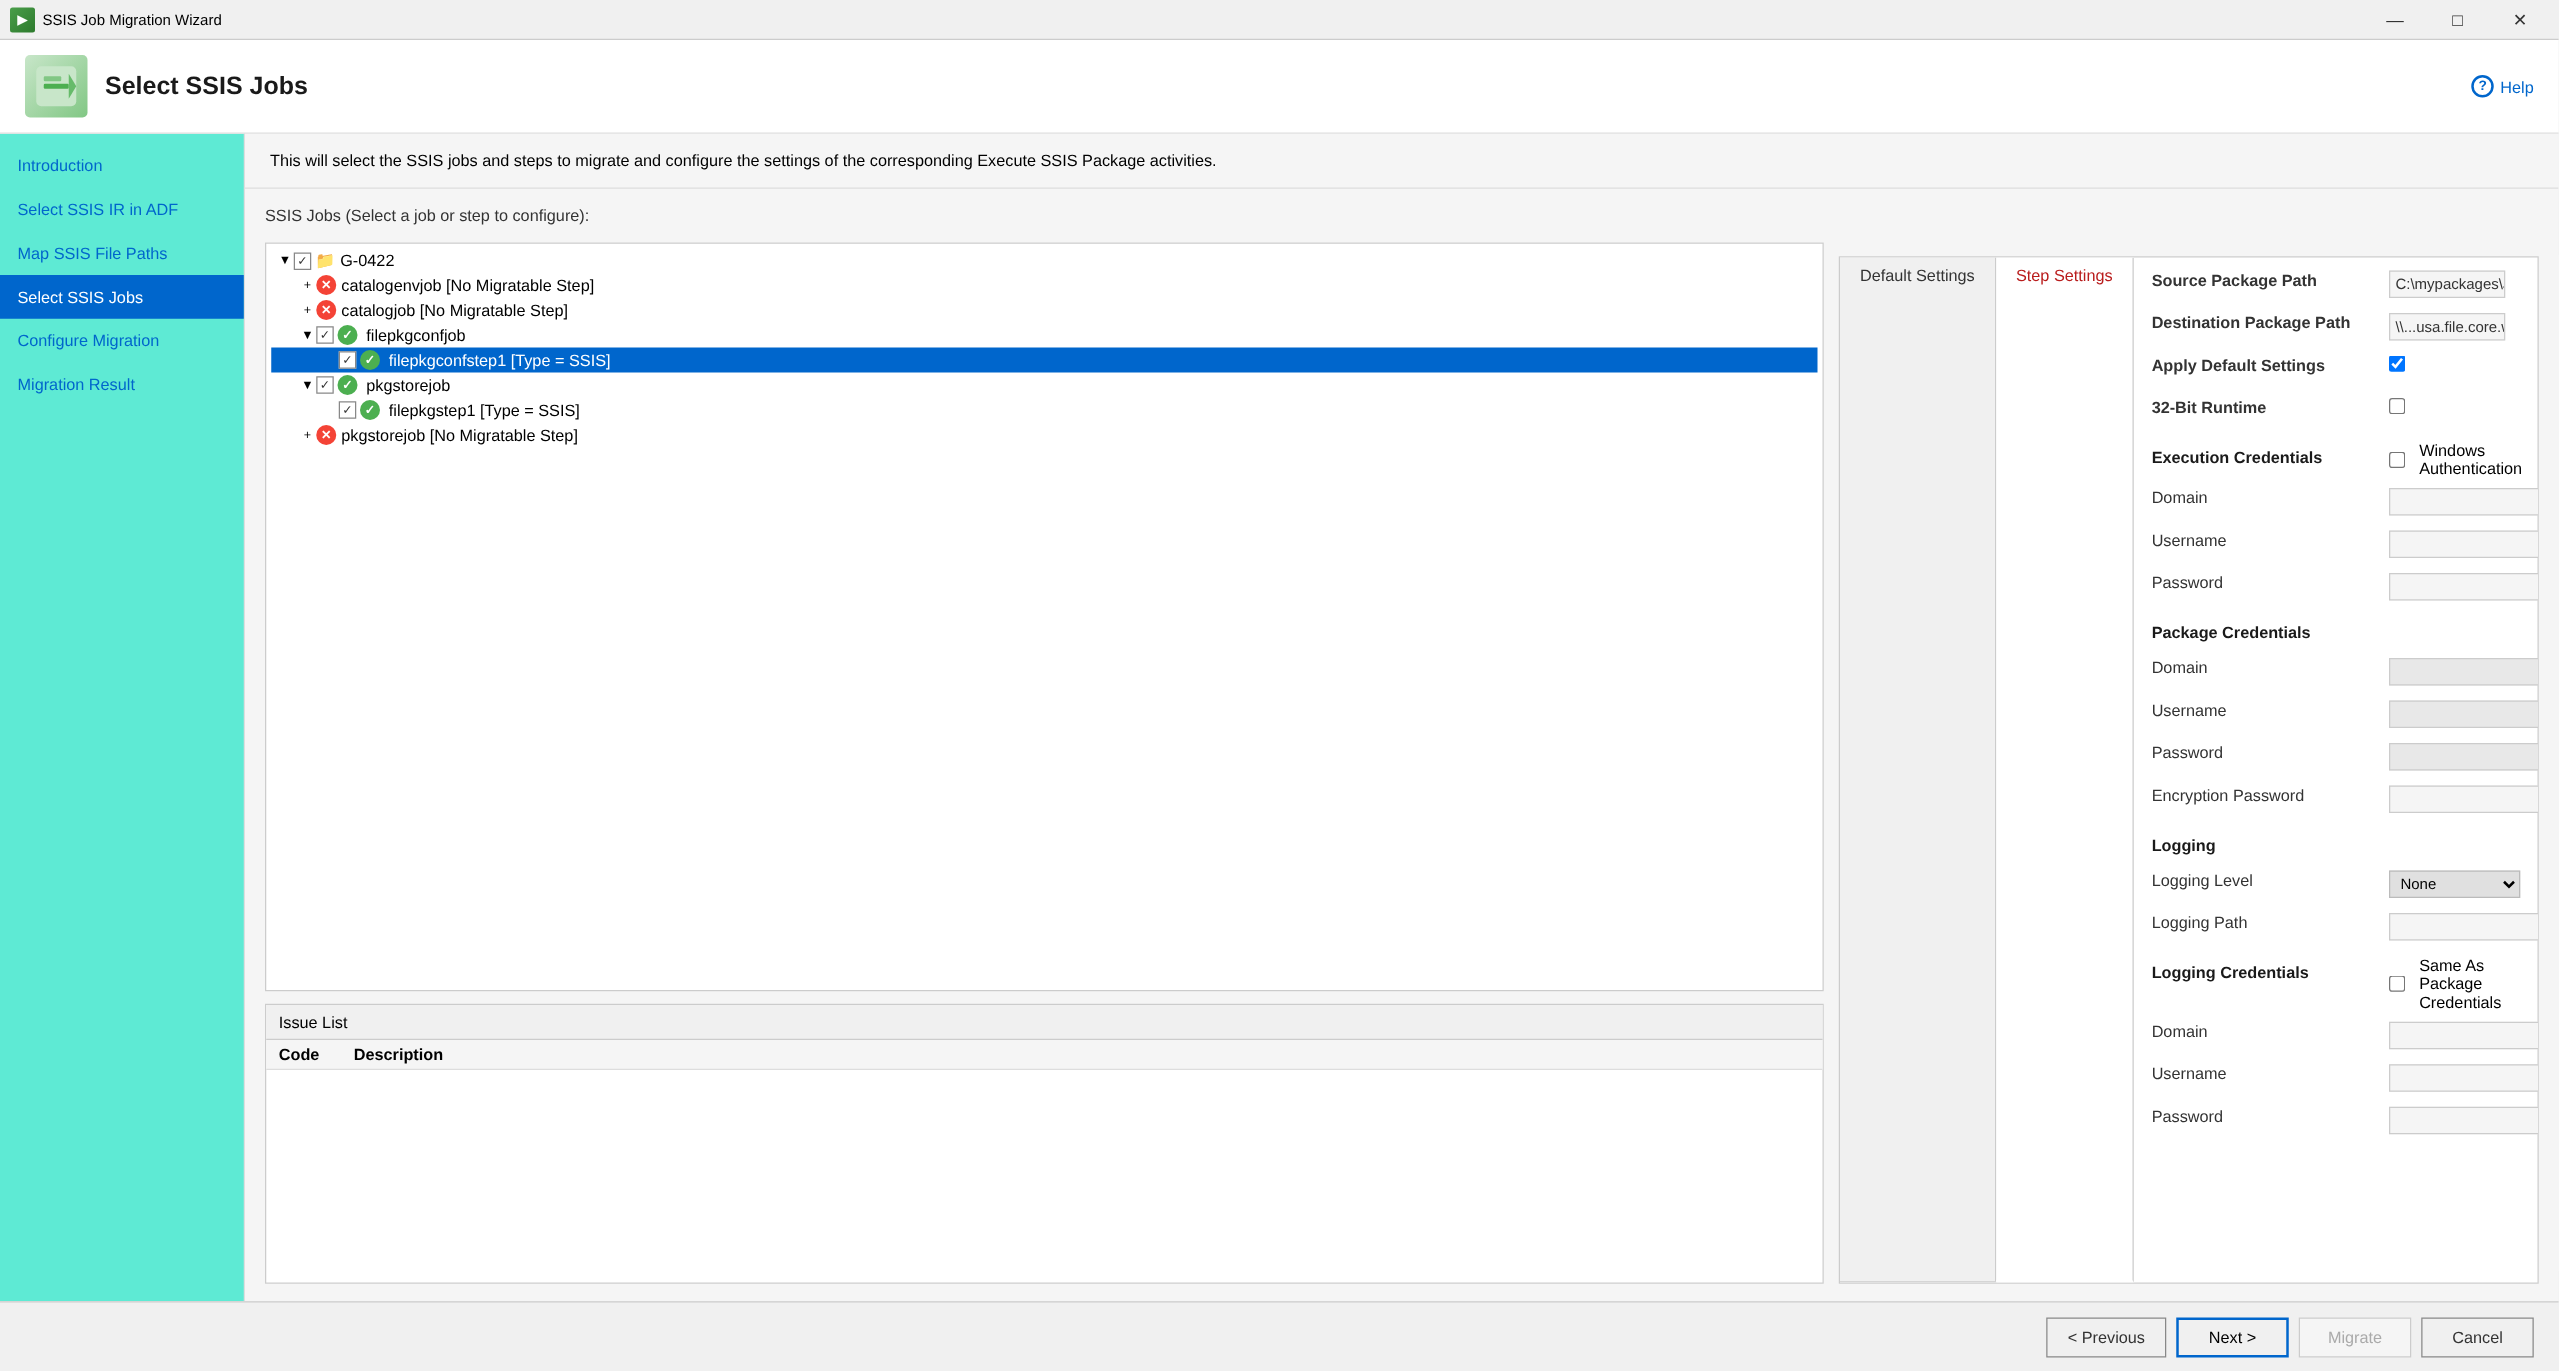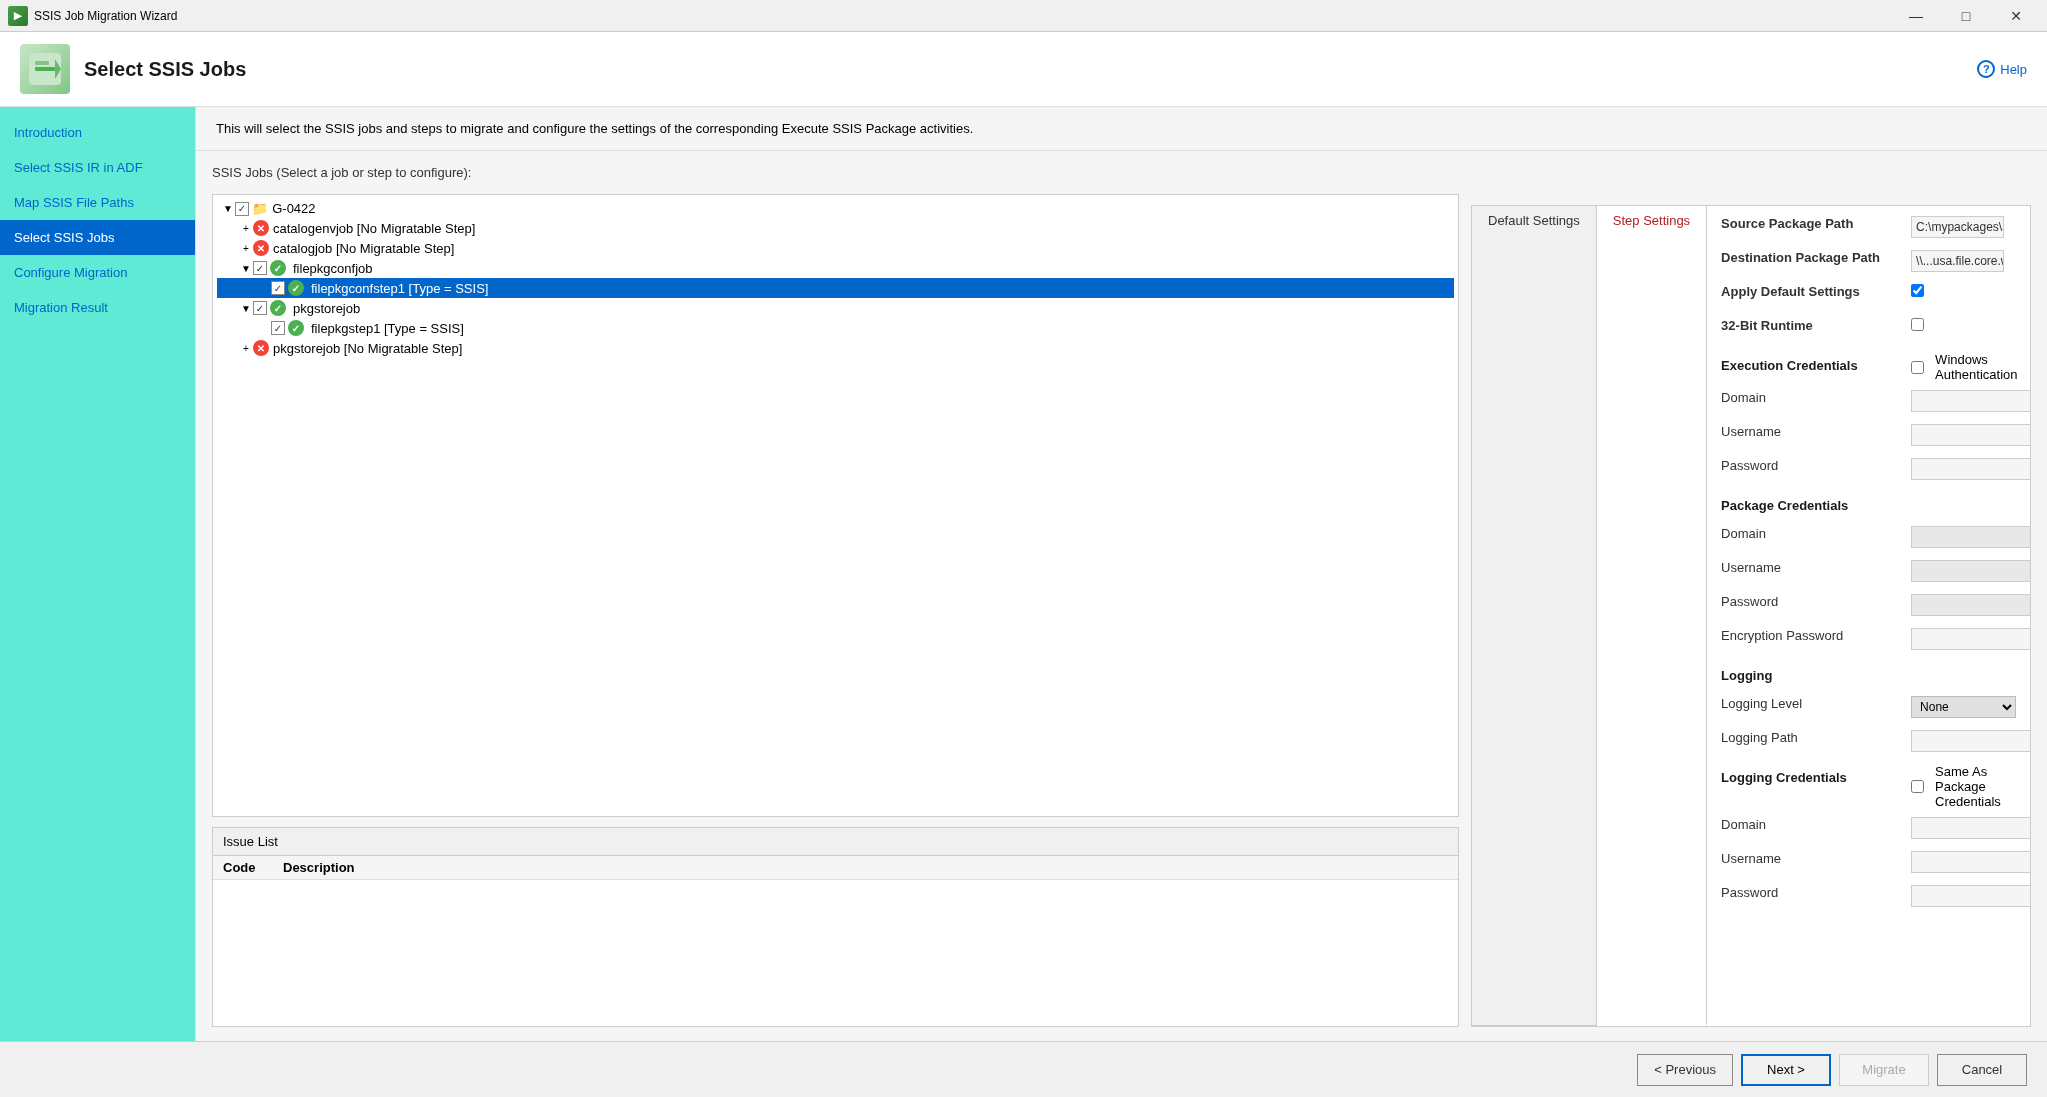--- a/index.html
+++ b/index.html
@@ -137,21 +137,21 @@
     .tree-item.selected { background: #0066cc; color: #fff; }
     .tree-toggle { width: 14px; display: inline-flex; align-items: center; justify-content: center; font-size: 10px; }
     .tree-icon { width: 16px; height: 16px; margin-right: 4px; display: inline-flex; align-items: center; justify-content: center; border-radius: 50%; font-size: 10px; font-weight: bold; flex-shrink: 0; }
     .tree-icon.success { background: #4caf50; color: #fff; }
     .tree-icon.error { background: #f44336; color: #fff; }
     .tree-text { font-size: 13px; }
     .tree-item.selected .tree-text { color: #fff; }
 
     
     .issue-list-container {
-      height: 200px;
+      height: 224px;
       background: #fff;
       border: 1px solid #ccc;
       display: flex;
       flex-direction: column;
       flex-shrink: 0;
     }
     .issue-list-header {
       padding: 6px 10px;
       font-size: 13px;
       background: #f0f0f0;

